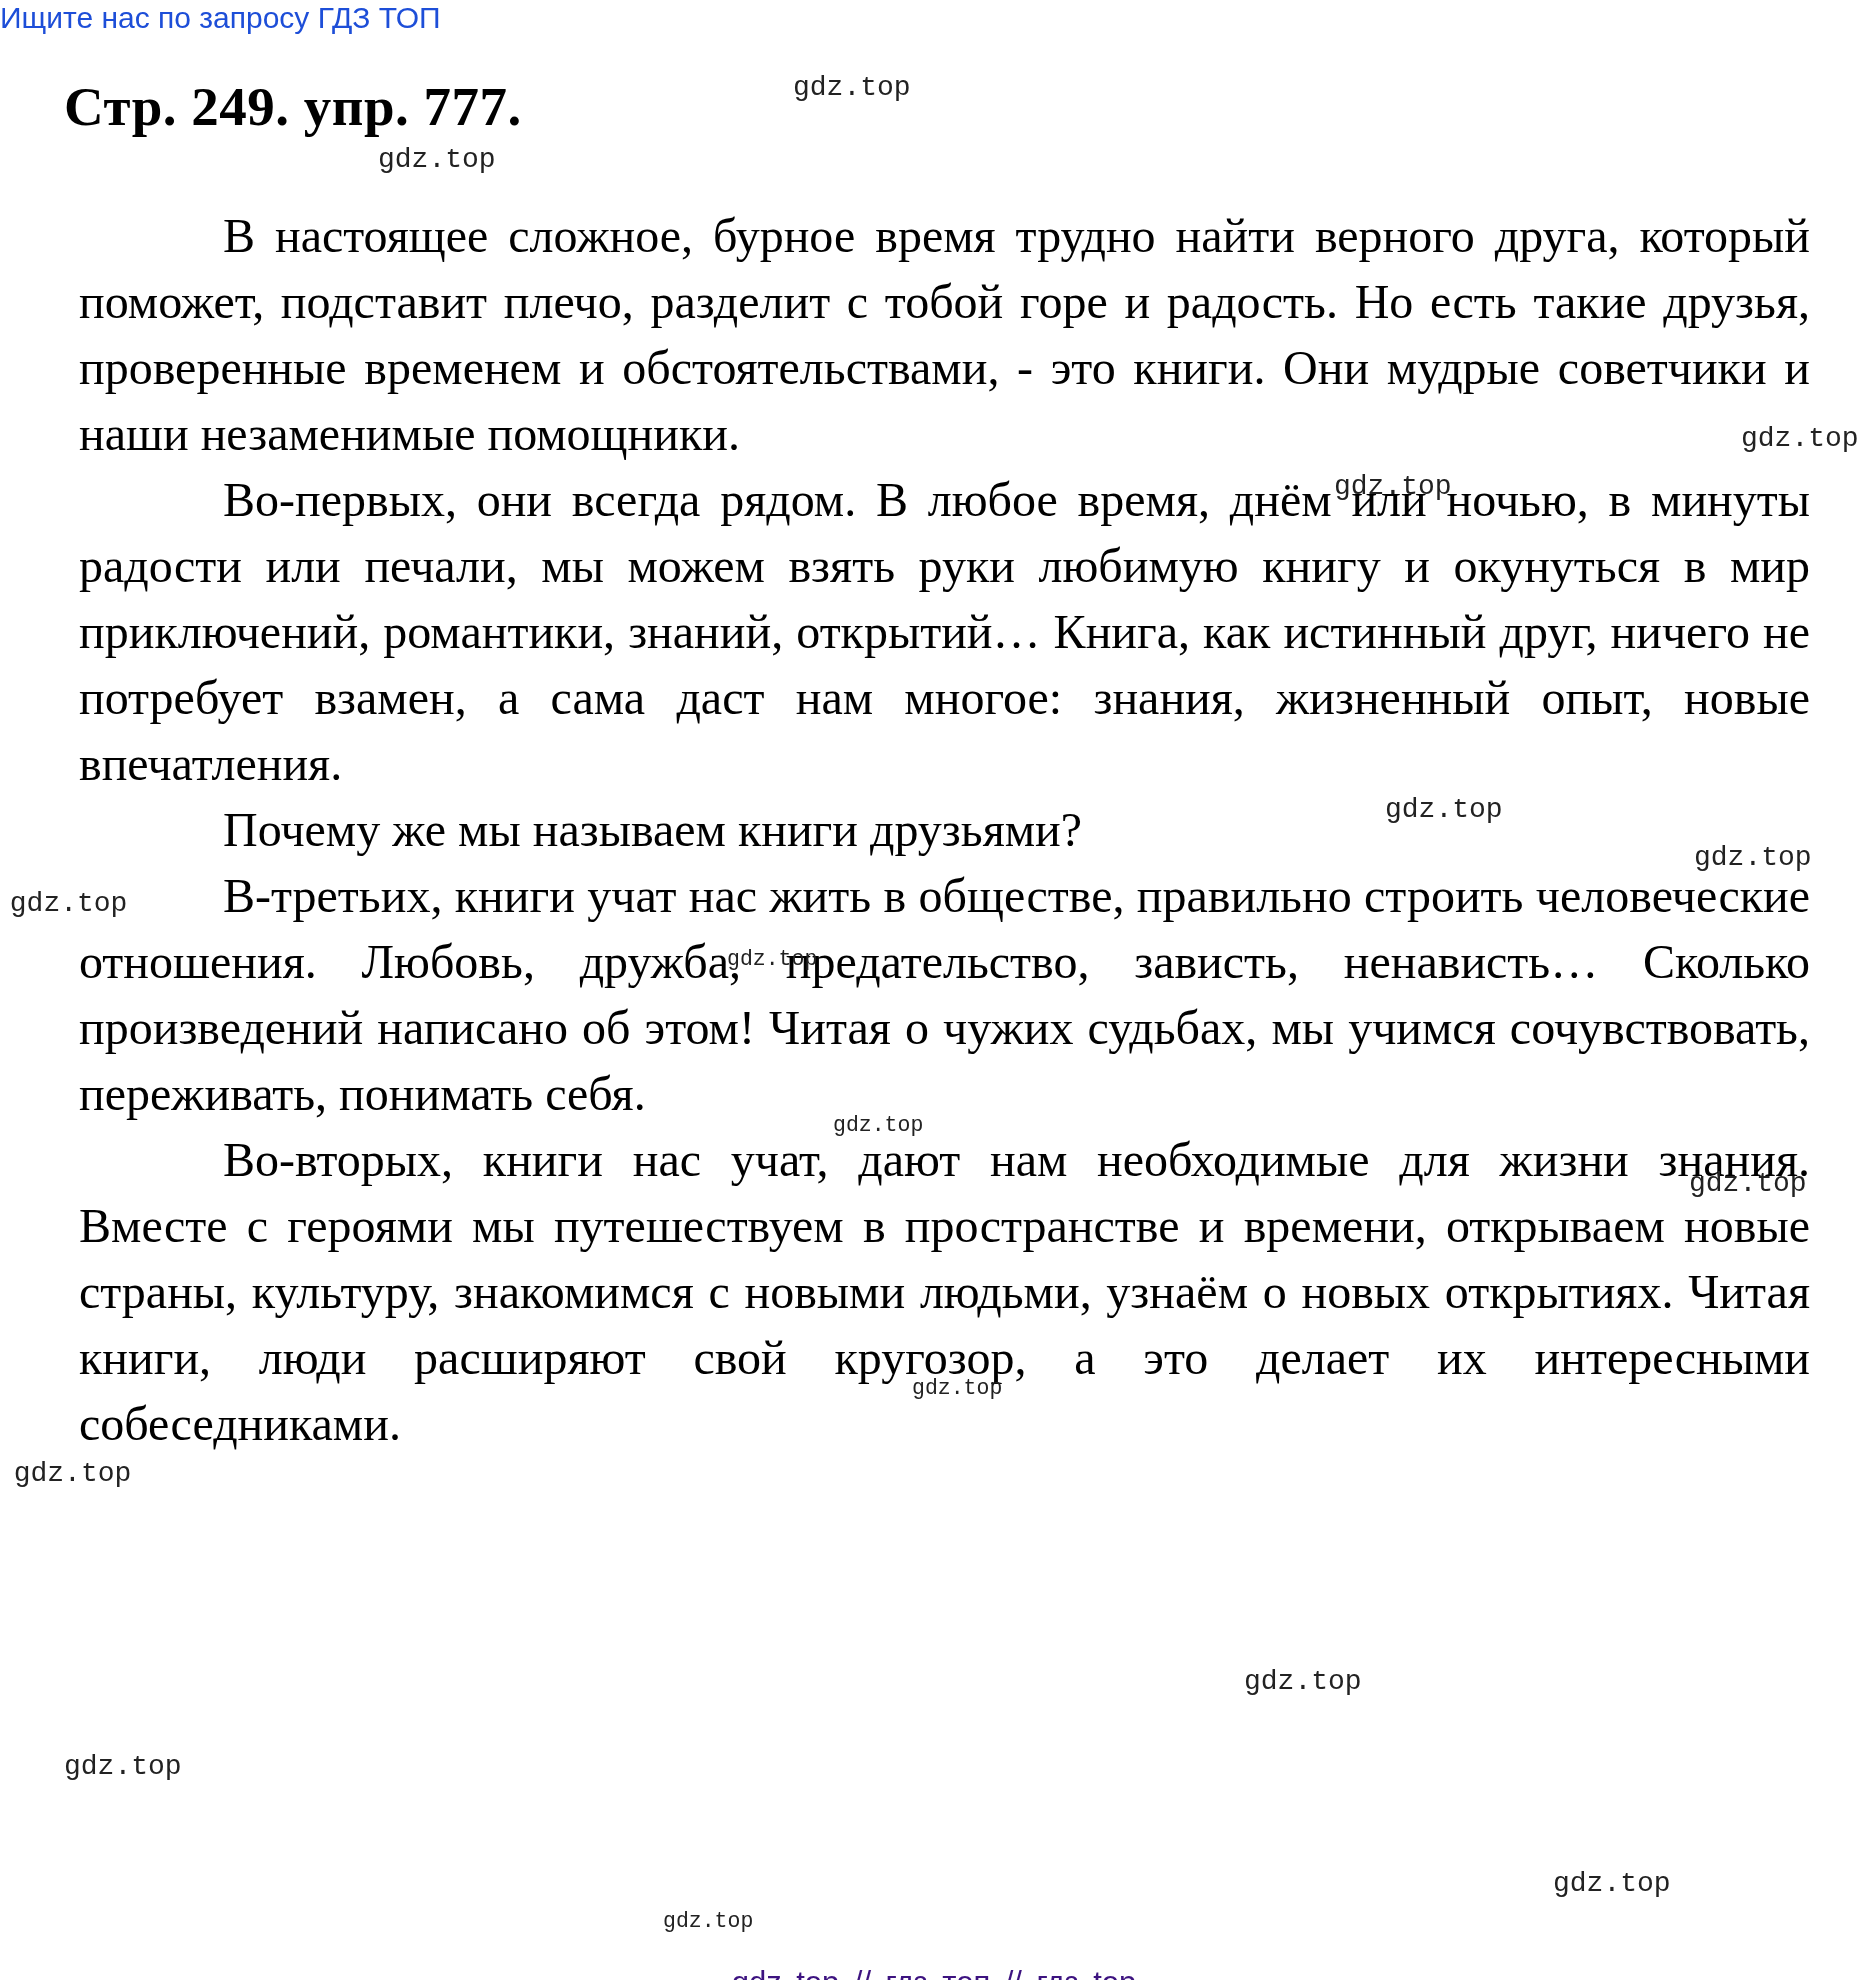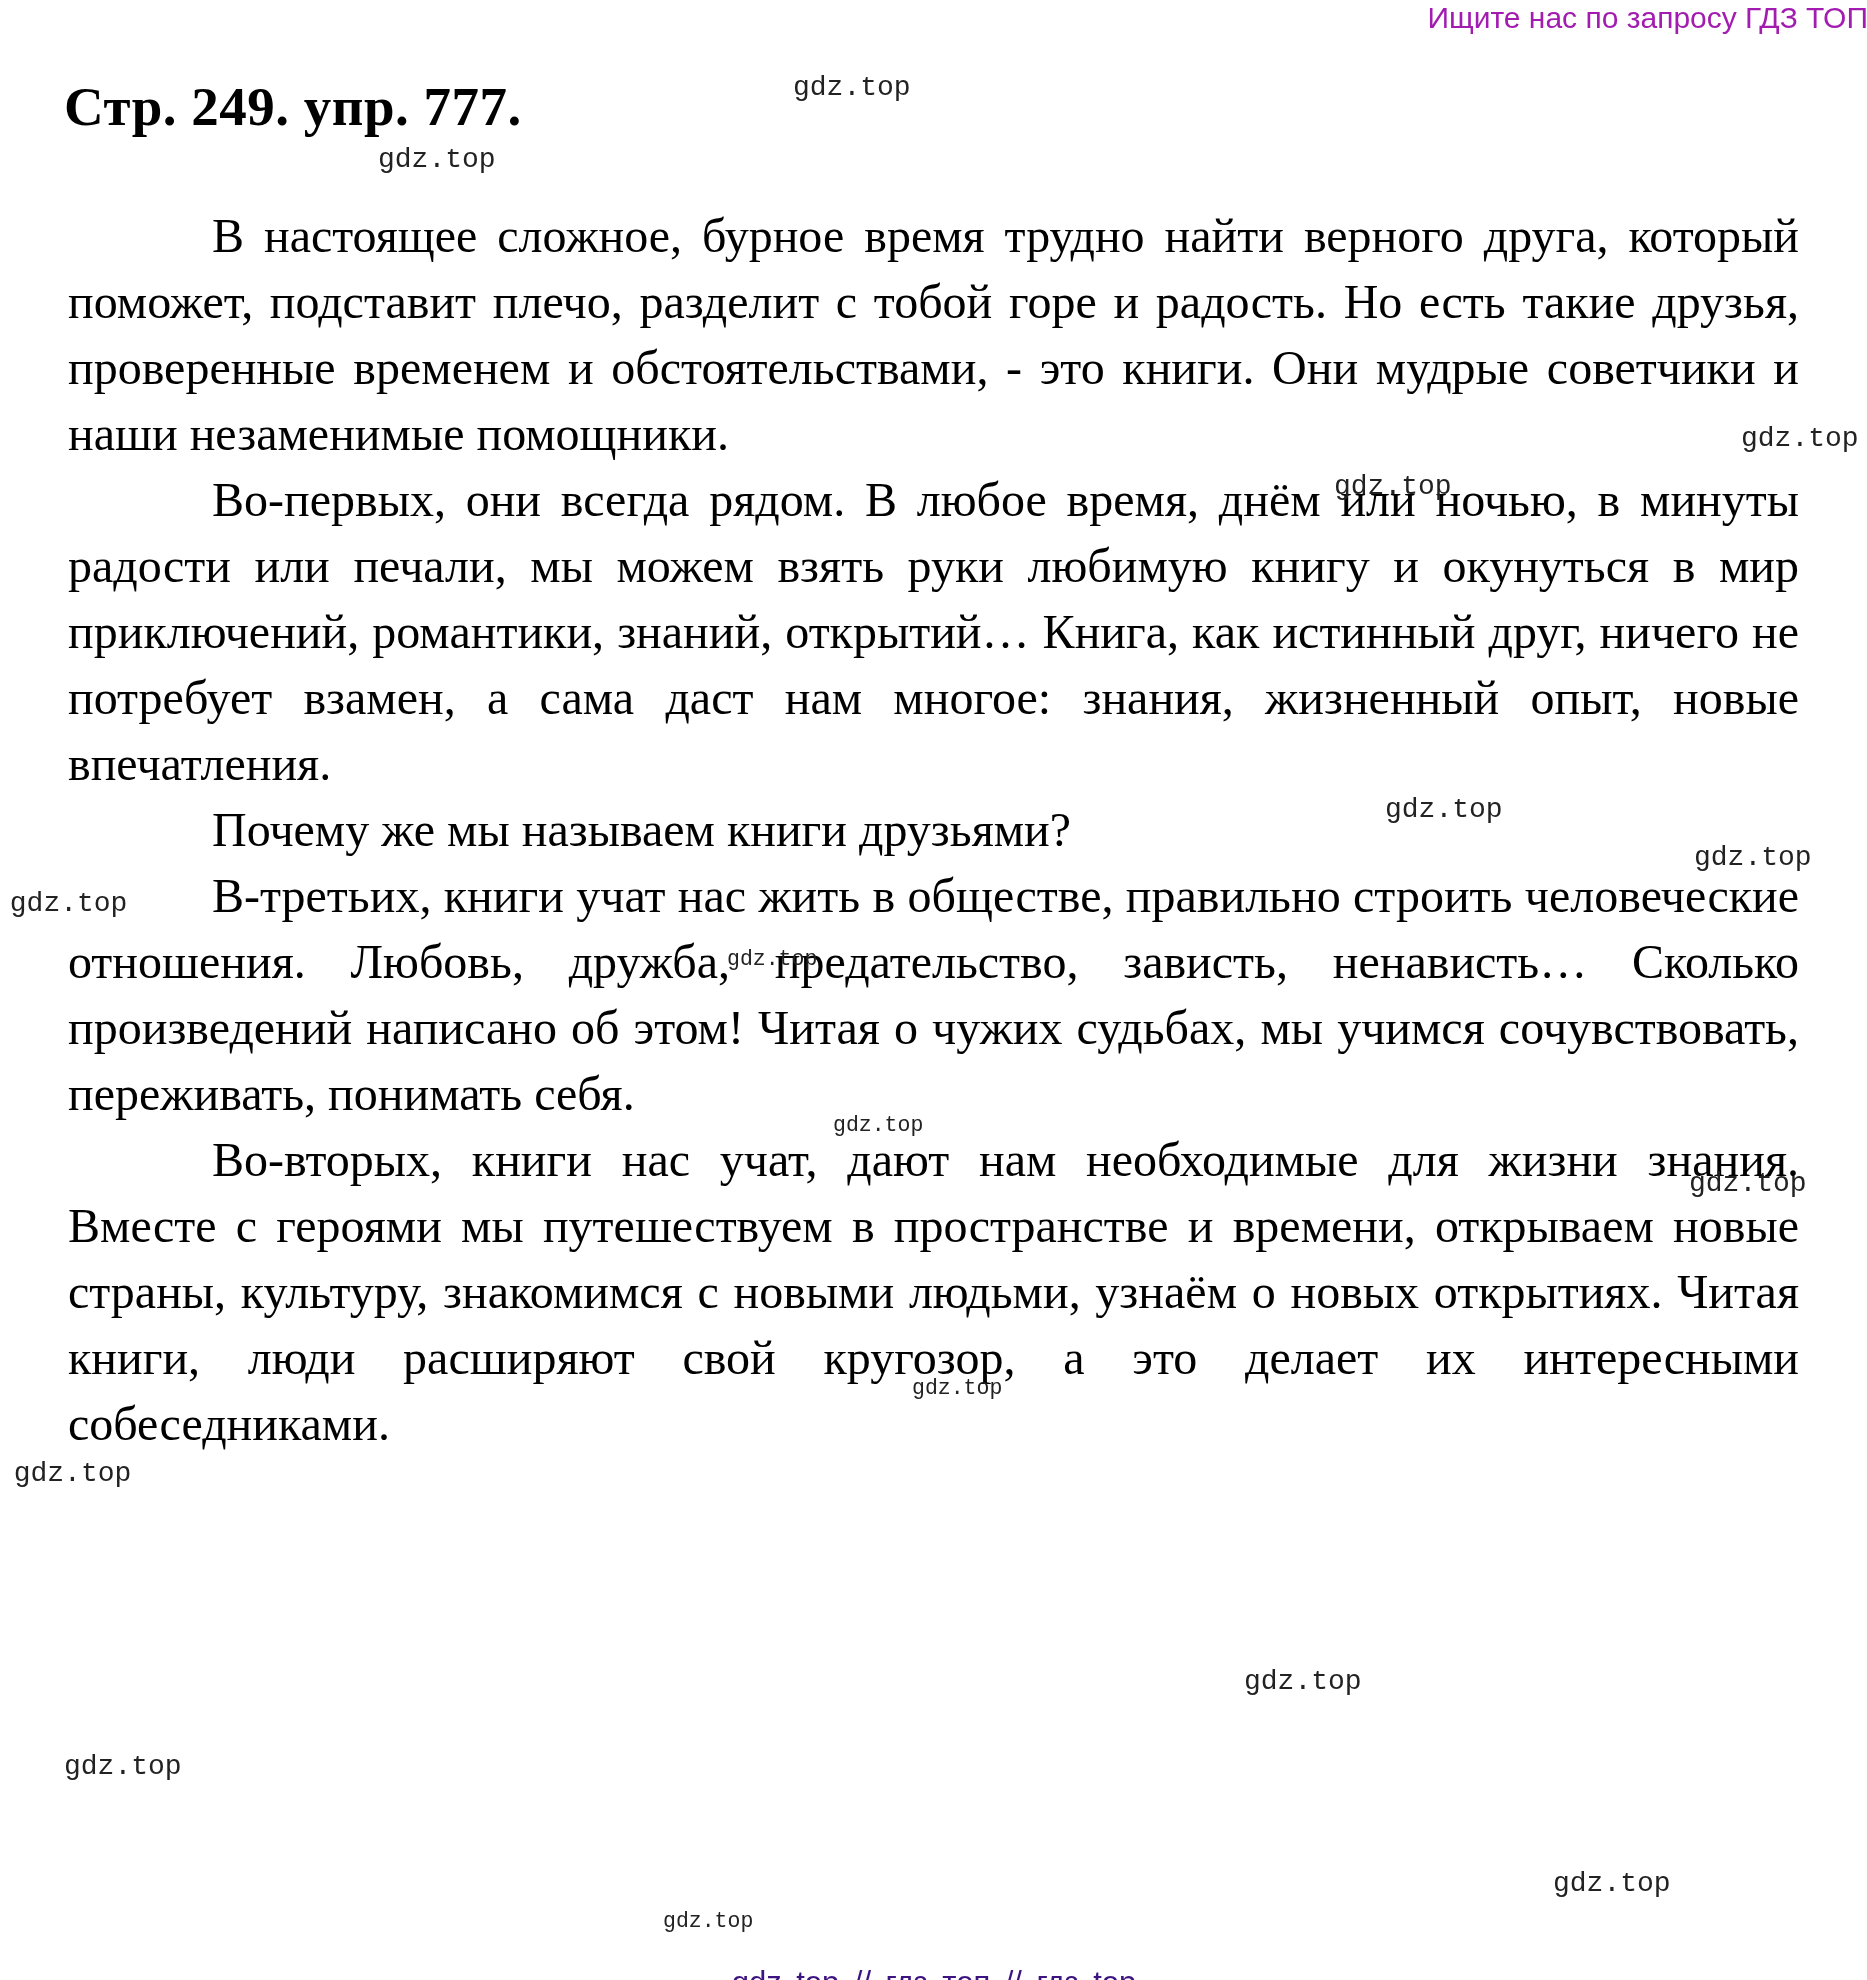--- a/index.html
+++ b/index.html
@@ -1,29 +1,29 @@
 <!DOCTYPE html>
 <html><head>
 <meta charset="utf-8">
 <style>
   html, body { margin:0; padding:0; background:#ffffff; }
   body { width:1868px; height:1981px; position:relative; overflow:hidden; }
   .top-banner {
     position:absolute; left:0; width:1868px; top:0; height:35px;
-    text-align:right; font-family:"Liberation Sans", sans-serif;
-    font-size:30px; line-height:35px; color:#a21caf;
+    text-align:left; font-family:"Liberation Sans", sans-serif;
+    font-size:30px; line-height:35px; color:#1d4ed8;
   }
   .title {
     position:absolute; left:64px; top:76px;
     font-family:"Liberation Serif", serif; font-weight:bold;
     font-size:55px; line-height:62px; color:#000;
     letter-spacing:0.5px;
   }
   .body-text {
-    position:absolute; left:68px; top:203px; width:1731px;
+    position:absolute; left:79px; top:203px; width:1731px;
     font-family:"Liberation Serif", serif; font-size:48px;
     line-height:66px; color:#000; text-align:justify;
   }
   .body-text p { margin:0; text-indent:144px; }
   .wm {
     position:absolute; font-family:Liberation Mono, monospace;
     font-size:28px; color:#222; line-height:1;
   }
   .wm.small { font-size:21.5px; }
   .footer {

